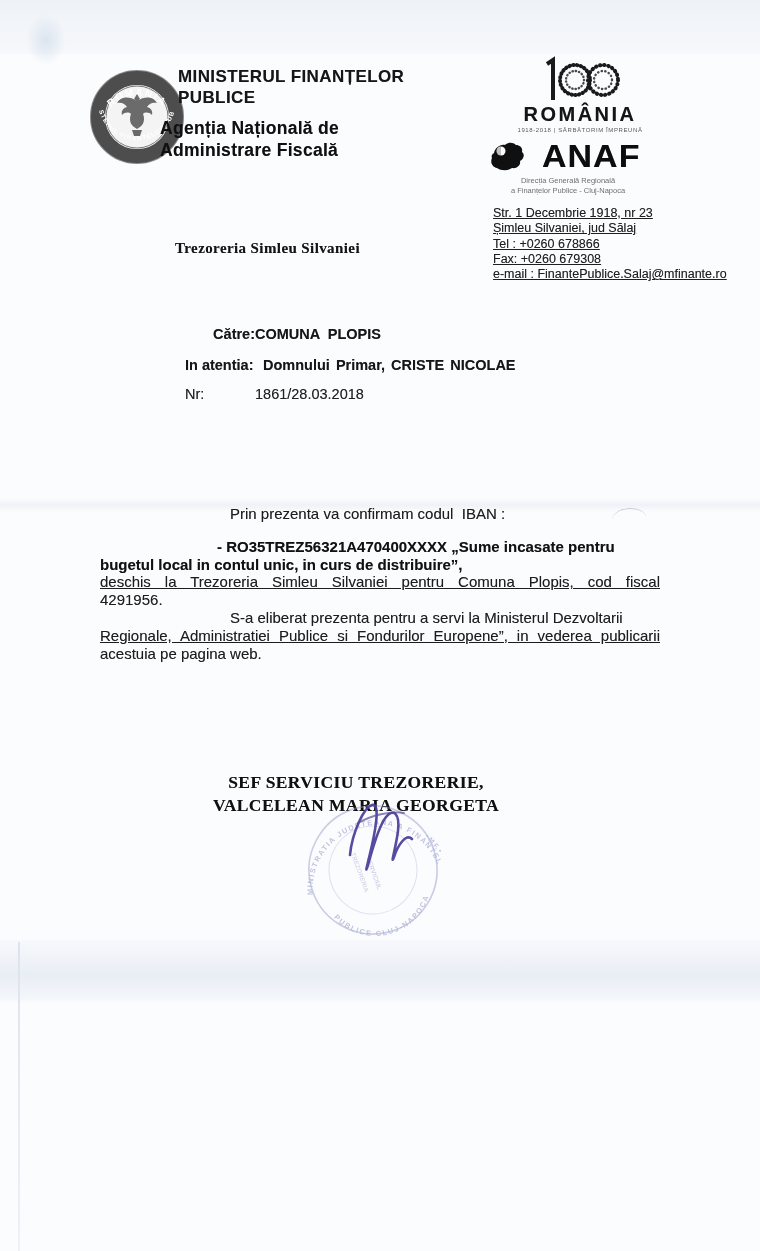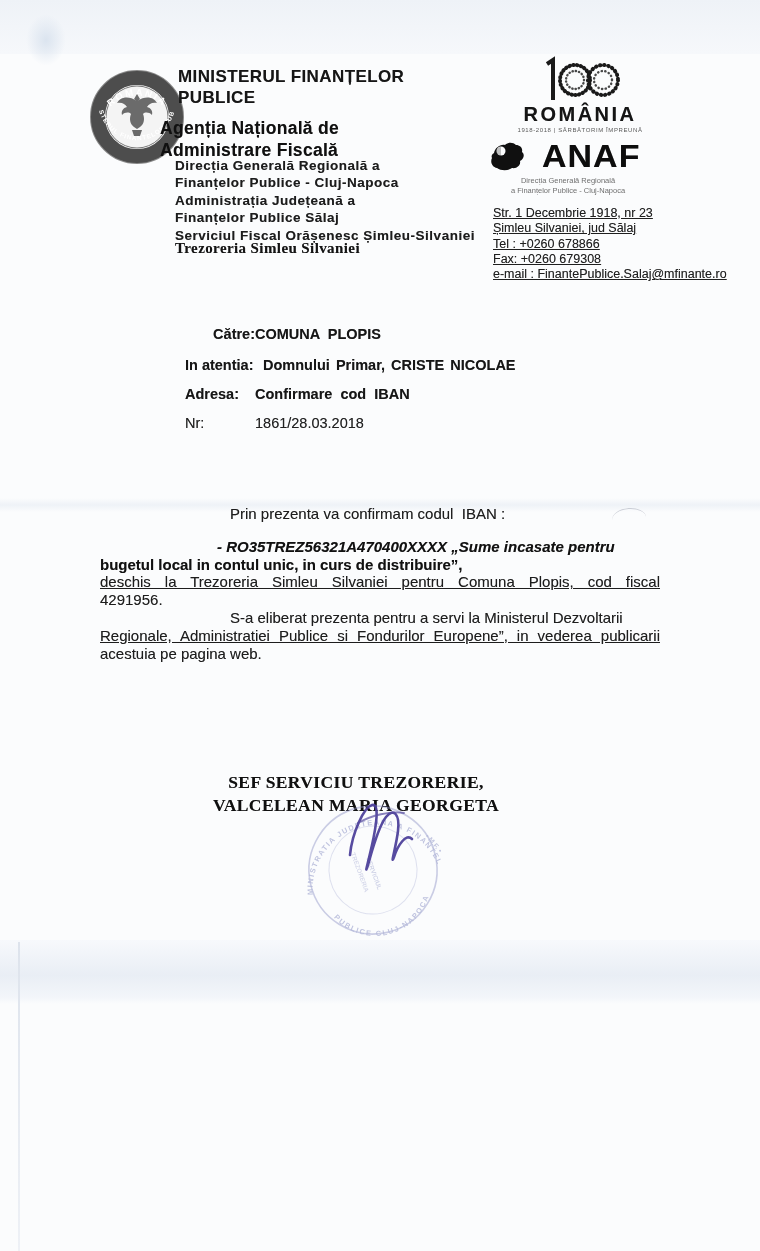--- a/index.html
+++ b/index.html
@@ -50,21 +50,21 @@
   .rrow .lbl{width:70px;font-weight:bold;flex:0 0 auto;}
   .rrow .val{font-weight:bold;word-spacing:4px;}
   .rrow.light .lbl,.rrow.light .val{font-weight:normal;color:#222;}
   .rrow.r0{margin-bottom:15px;text-align:right;}
   .rrow.r2 .lbl{font-weight:bold;}
   
   .body-text{position:absolute;left:100px;top:505px;width:560px;font-size:15px;
     line-height:17.8px;color:#1d1d1d;}
   .ln{white-space:pre-wrap;}
   .ind130{text-indent:130px;}
-  .ind117{text-indent:117px;font-style:italic;}
+  .ind117{text-indent:117px;}
   .b{font-weight:bold;color:#111;}
   .gap15{height:15px;}
   .jl{text-align:justify;text-align-last:justify;text-decoration:underline;}
   
   .sig{position:absolute;left:195px;top:771px;width:322px;text-align:center;
     font-family:"Liberation Serif",serif;font-weight:bold;font-size:17.5px;
     color:#101010;line-height:23px;letter-spacing:.4px;}
   .stamp{position:absolute;left:285px;top:797px;opacity:.6;}
   .ink{position:absolute;left:328px;top:793px;}
 </style>
@@ -105,27 +105,20 @@
   <div class="ministry-title soft">
     <div>MINISTERUL FINANȚELOR</div>
     <div>PUBLICE</div>
   </div>
 
   <div class="agency soft">
     <div>Agenția Națională de</div>
     <div>Administrare Fiscală</div>
   </div>
 
-  <div class="org-lines soft">
-    <div>Direcția Generală Regională a</div>
-    <div>Finanțelor Publice - Cluj-Napoca</div>
-    <div>Administrația Județeană a</div>
-    <div>Finanțelor Publice Sălaj</div>
-    <div>Serviciul Fiscal Orășenesc Șimleu-Silvaniei</div>
-  </div>
 
   <div class="treasury soft">Trezoreria Simleu Silvaniei</div>
 
   <div class="centenary">
     <svg width="86" height="46" viewBox="0 0 86 46" style="display:block;margin:0 auto;">
       <g stroke="#1a1a1a" fill="none">
         <path d="M10 8 l6 -4 v40" stroke-width="4" fill="none"></path>
         <circle cx="38" cy="24" r="15" stroke-width="4" stroke-dasharray="0.4 3.4" stroke-linecap="round"></circle>
         <circle cx="66" cy="24" r="15" stroke-width="4" stroke-dasharray="0.4 3.8" stroke-linecap="round"></circle>
         <circle cx="38" cy="24" r="9" stroke-width="2.4" stroke-dasharray="0.3 3" stroke-linecap="round" opacity=".8"></circle>
@@ -160,24 +153,20 @@
   </div>
 
   <div class="recipient soft">
     <div class="rrow r0">
       <span class="lbl">Către:</span>
       <span class="val">COMUNA  PLOPIS</span>
     </div>
     <div class="rrow r1">
       <span class="lbl" style="width:78px;">In atentia:</span>
       <span class="val" style="word-spacing:2px;">Domnului  Primar,  CRISTE NICOLAE</span>
-    </div>
-    <div class="rrow r2">
-      <span class="lbl">Adresa:</span>
-      <span class="val">Confirmare  cod  IBAN</span>
     </div>
     <div class="rrow light">
       <span class="lbl">Nr:</span>
       <span class="val">1861/28.03.2018</span>
     </div>
   </div>
 
   <div class="body-text soft">
     <div class="ln ind130">Prin prezenta va confirmam codul  IBAN :</div>
     <div class="gap15"></div>

